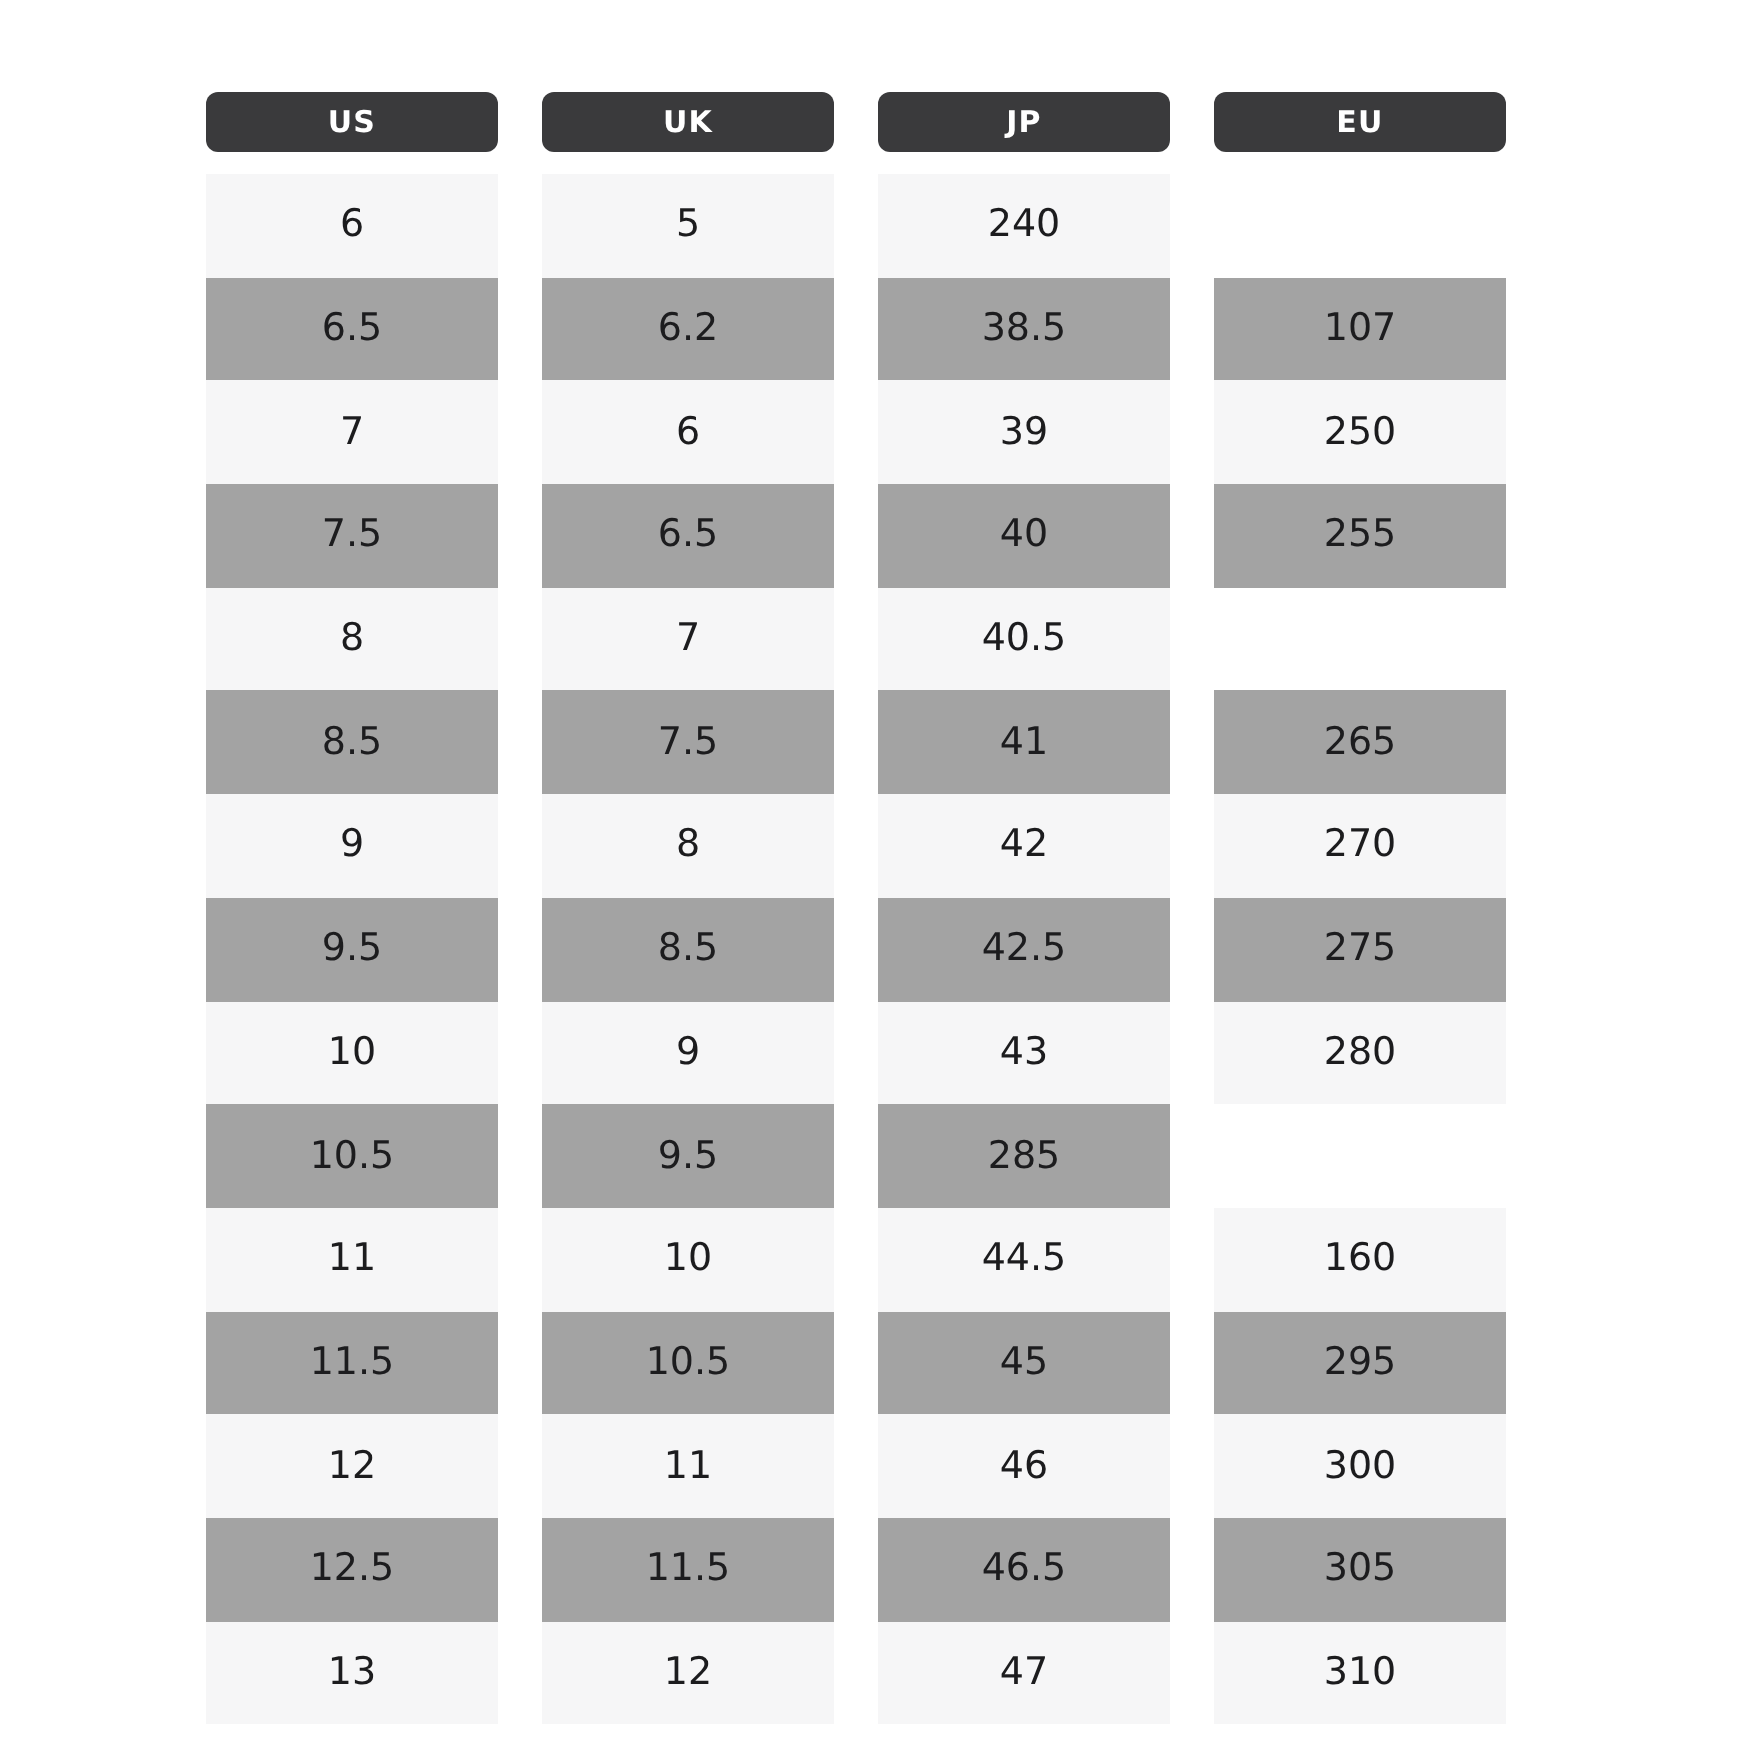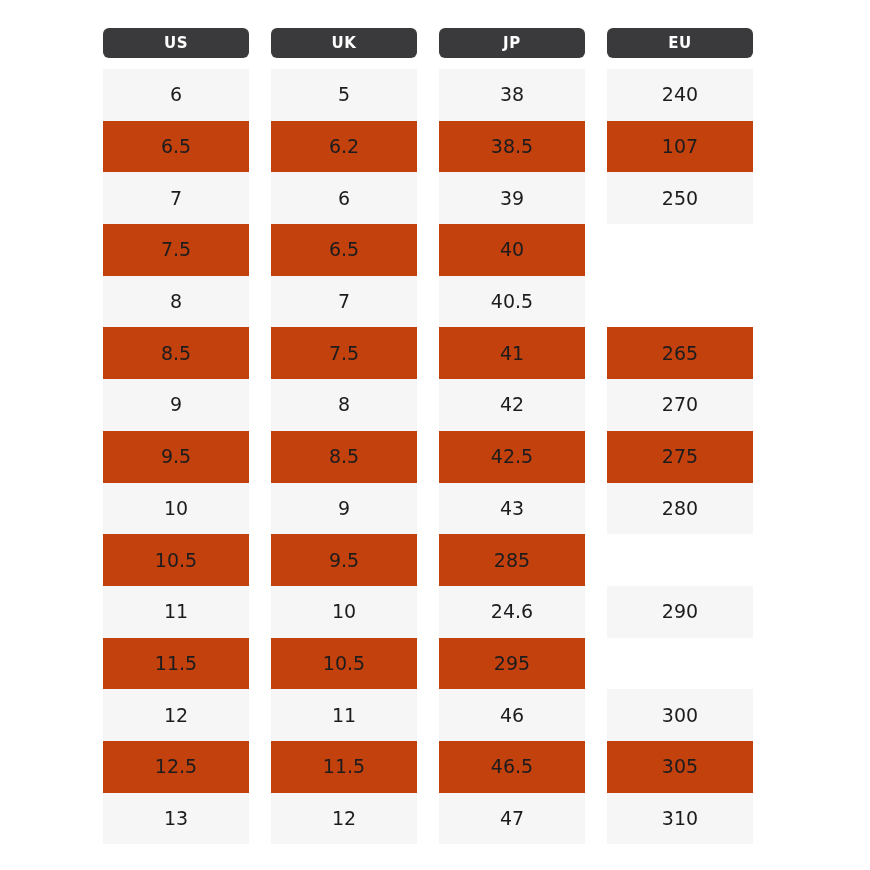--- a/index.html
+++ b/index.html
@@ -10,21 +10,21 @@
     width: 870px;
     height: 870px;
     background: #ffffff;
     font-family: "DejaVu Sans", sans-serif;
     overflow: hidden;
   }
 
   #size-chart {
     position: absolute;
     left: 103px;
-    top: 28px;
+    top: 46px;
     width: 650px;
   }
 
   
   .header-row {
     display: grid;
     grid-template-columns: repeat(4, 146px);
     column-gap: 22px;
     margin-bottom: 11px;
   }
@@ -62,21 +62,21 @@
   .cell {
     display: flex;
     align-items: center;
     justify-content: center;
     font-size: 19px;
     color: #1c1c1e;
     line-height: 1;
   }
 
   .table-row.stripe-light .cell { background: #f6f6f7; }
-  .table-row.stripe-dark  .cell { background: #c2410c; }
+  .table-row.stripe-dark  .cell { background: #a3a3a3; }
 </style>
 </head>
 <body>
 
 <div id="size-chart">
 
   <div class="header-row">
       <div class="header-pill">
         <span class="header-pill-label">US</span>
       </div>
@@ -88,39 +88,39 @@
       </div>
       <div class="header-pill">
         <span class="header-pill-label">EU</span>
       </div>
     </div>
 
   <div class="table-body">
       <div class="table-row stripe-light">
         <div class="cell">6</div>
         <div class="cell">5</div>
-        <div class="cell">38</div>
         <div class="cell">240</div>
       </div>
       <div class="table-row stripe-dark">
         <div class="cell">6.5</div>
         <div class="cell">6.2</div>
         <div class="cell">38.5</div>
         <div class="cell">107</div>
       </div>
       <div class="table-row stripe-light">
         <div class="cell">7</div>
         <div class="cell">6</div>
         <div class="cell">39</div>
         <div class="cell">250</div>
       </div>
       <div class="table-row stripe-dark">
         <div class="cell">7.5</div>
         <div class="cell">6.5</div>
         <div class="cell">40</div>
+        <div class="cell">255</div>
       </div>
       <div class="table-row stripe-light">
         <div class="cell">8</div>
         <div class="cell">7</div>
         <div class="cell">40.5</div>
       </div>
       <div class="table-row stripe-dark">
         <div class="cell">8.5</div>
         <div class="cell">7.5</div>
         <div class="cell">41</div>
@@ -145,26 +145,27 @@
         <div class="cell">280</div>
       </div>
       <div class="table-row stripe-dark">
         <div class="cell">10.5</div>
         <div class="cell">9.5</div>
         <div class="cell">285</div>
       </div>
       <div class="table-row stripe-light">
         <div class="cell">11</div>
         <div class="cell">10</div>
-        <div class="cell">24.6</div>
-        <div class="cell">290</div>
+        <div class="cell">44.5</div>
+        <div class="cell">160</div>
       </div>
       <div class="table-row stripe-dark">
         <div class="cell">11.5</div>
         <div class="cell">10.5</div>
+        <div class="cell">45</div>
         <div class="cell">295</div>
       </div>
       <div class="table-row stripe-light">
         <div class="cell">12</div>
         <div class="cell">11</div>
         <div class="cell">46</div>
         <div class="cell">300</div>
       </div>
       <div class="table-row stripe-dark">
         <div class="cell">12.5</div>

